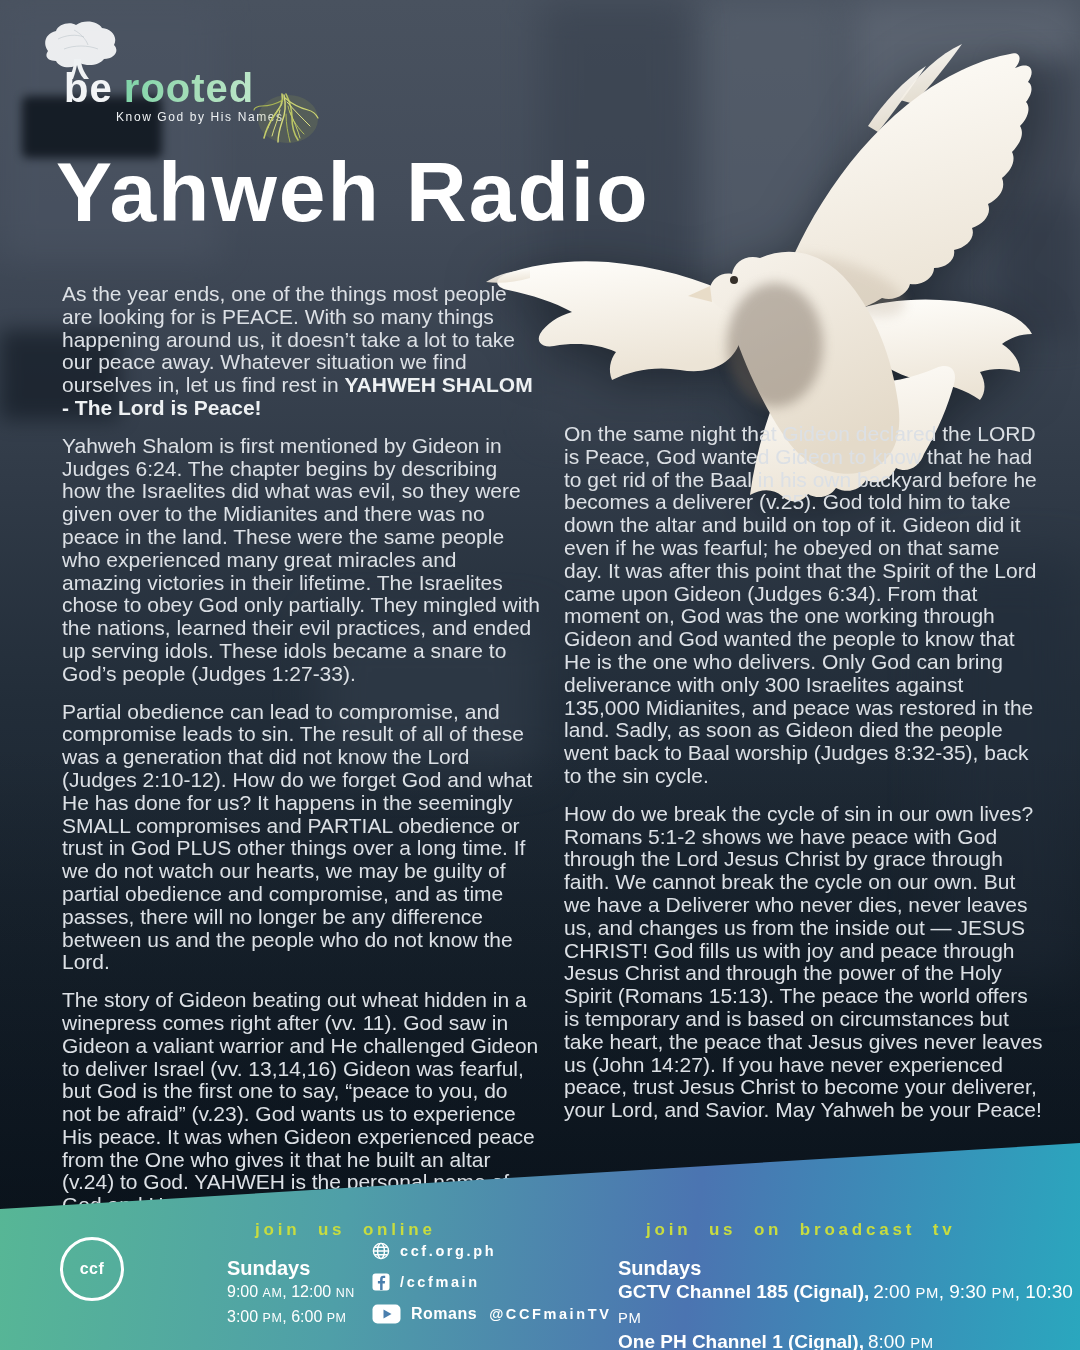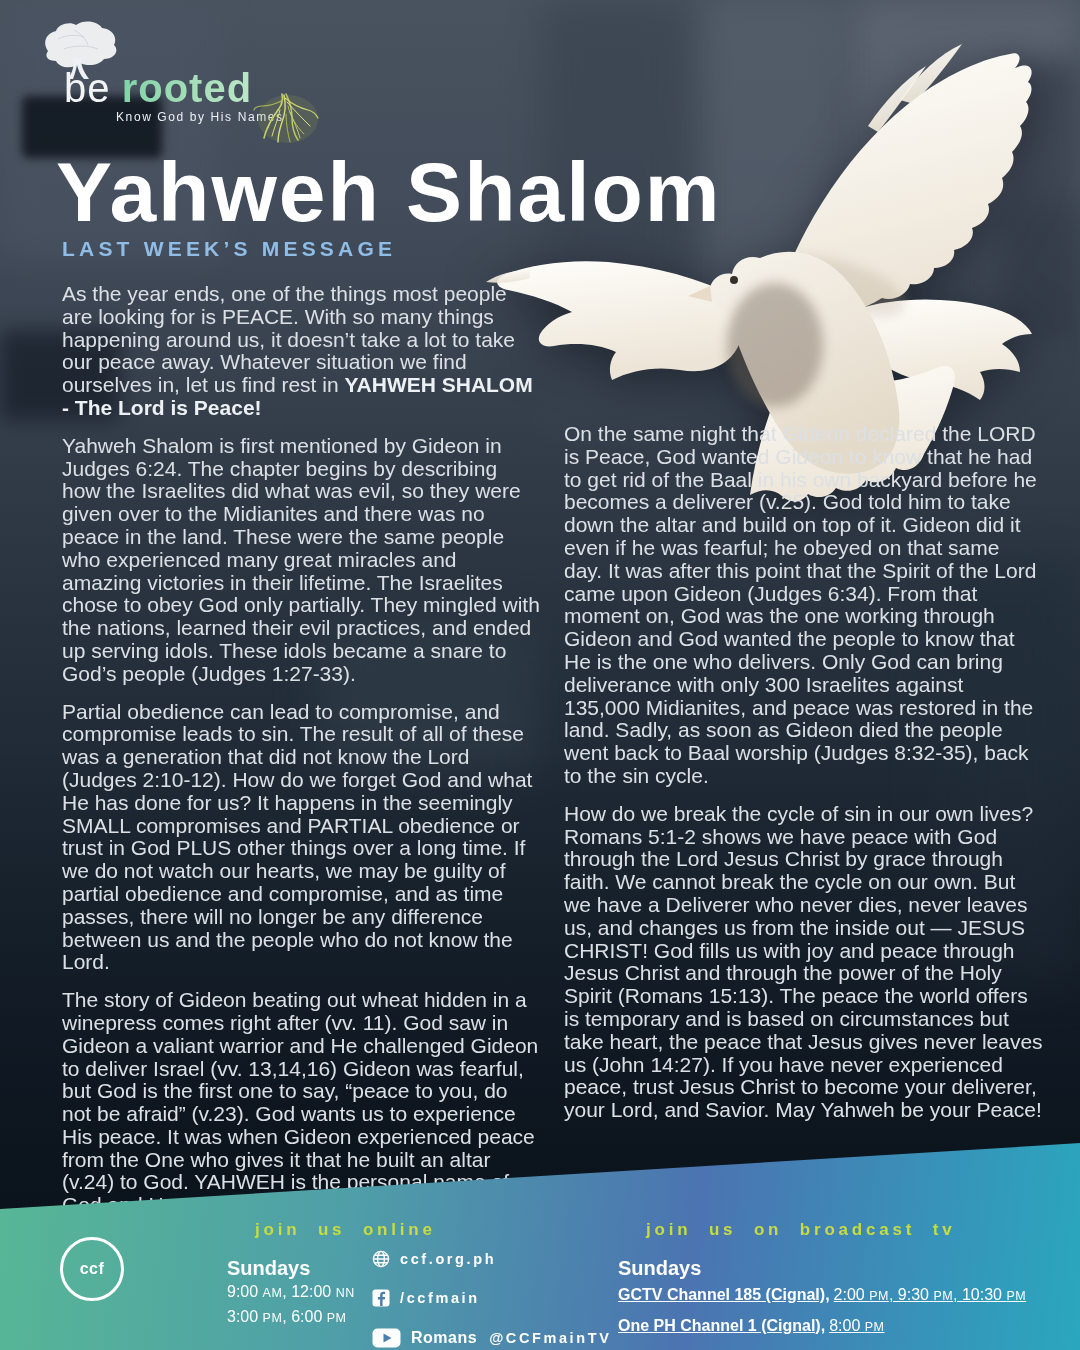--- a/index.html
+++ b/index.html
@@ -21,21 +21,21 @@
   .b8{left:1000px;top:60px;width:80px;height:280px;background:#2e3643;filter:blur(14px);opacity:.6;}
   .b9{left:940px;top:560px;width:140px;height:420px;background:#222d3a;filter:blur(24px);opacity:.7;}
   .vignette{position:absolute;inset:0;background:linear-gradient(180deg,rgba(0,0,0,0) 55%,rgba(5,10,16,.45) 90%,rgba(4,9,15,.6) 100%);}
   
   .dove{position:absolute;left:470px;top:40px;width:610px;height:500px;z-index:1;
         filter:drop-shadow(0 10px 24px rgba(8,14,20,.5));}
   
   .logo{position:absolute;left:40px;top:18px;width:300px;height:132px;z-index:2;}
   .tree{position:absolute;left:0;top:2px;width:80px;height:62px;}
   .logo-text{position:absolute;left:24px;top:50px;font-size:40px;line-height:40px;white-space:nowrap;}
-  .logo-be{color:#f2f4f6;font-weight:normal;letter-spacing:1px;}
+  .logo-be{color:#f2f4f6;font-weight:bold;letter-spacing:1px;}
   .logo-rooted{font-weight:bold;letter-spacing:1px;
     background:linear-gradient(95deg,#7fd3a8 0%,#a9dfba 60%,#bce6c9 100%);
     -webkit-background-clip:text;background-clip:text;color:transparent;}
   .tagline{position:absolute;left:76px;top:92px;font-size:12px;letter-spacing:1.6px;color:#eef1f3;}
   .roots{position:absolute;left:212px;top:74px;width:68px;height:54px;}
   
   .title{position:absolute;left:56px;top:150px;z-index:2;margin:0;
     font-size:84px;line-height:84px;font-weight:bold;letter-spacing:2px;color:#ffffff;white-space:nowrap;}
   .subtitle{position:absolute;left:62px;top:237px;z-index:2;
     font-size:21px;font-weight:bold;letter-spacing:4.2px;color:#8fbde6;white-space:nowrap;}
@@ -51,23 +51,23 @@
     clip-path:polygon(0 36.5%,100% 6.8%,100% 100%,0 100%);}
   .ccf-logo{position:absolute;left:60px;top:109px;width:58px;height:58px;border:3.5px solid #fff;
     border-radius:50%;display:flex;align-items:center;justify-content:center;
     color:#fff;font-size:16px;font-weight:bold;letter-spacing:.5px;}
   .f-head{font-size:17px;font-weight:bold;letter-spacing:3.8px;word-spacing:9px;color:#c8dc3f;white-space:nowrap;margin-left:28px;}
   .online{position:absolute;left:227px;top:92px;}
   .bcast{position:absolute;left:618px;top:92px;}
   .f-day{margin-top:17px;font-size:20px;font-weight:bold;color:#fff;}
   .f-times{font-size:16px;color:#fff;line-height:23px;}
   .links{position:absolute;left:372px;top:114px;display:flex;flex-direction:column;gap:13px;}
-  .link-row{display:flex;align-items:center;gap:10px;color:#fff;font-size:14.5px;font-weight:bold;letter-spacing:2.6px;white-space:nowrap;margin-top:8px;}
+  .link-row{display:flex;align-items:center;gap:10px;color:#fff;font-size:14.5px;font-weight:bold;letter-spacing:2.6px;white-space:nowrap;}
   .yt-brand{font-size:16px;letter-spacing:.5px;margin-right:2px;}
-  .bcast-line{font-size:16px;line-height:29px;color:#fff;text-decoration:underline;}
+  .bcast-line{font-size:19px;line-height:23px;color:#fff;}
   .bcast-line b{margin-right:4px;}
   .sc{font-size:.78em;letter-spacing:.5px;}
   .icon-svg{display:block;}
 </style>
 </head>
 <body>
 
 <div class="poster">
 
   <div class="bg">
@@ -147,22 +147,21 @@
         <path d="M35 10 C42 18 50 26 58 34" stroke="#dfe284" stroke-width="1"></path>
         <path d="M30 12 C24 20 18 28 16 36" stroke="#c9d06e" stroke-width="1"></path>
         <path d="M36 14 C38 24 44 34 52 42" stroke="#b2bd5c" stroke-width="1"></path>
         <path d="M28 18 C26 28 22 36 20 44" stroke="#d9dd7e" stroke-width="1"></path>
         <path d="M38 20 C42 30 46 38 48 46" stroke="#c3cc6b" stroke-width="1"></path>
         <path d="M34 22 C34 32 36 42 38 50" stroke="#aab654" stroke-width="1"></path>
       </g>
     </svg>
   </div>
 
-  <h1 class="title">Yahweh Shalom</h1>
-  <div class="subtitle">LAST WEEK’S MESSAGE</div>
+  <h1 class="title">Yahweh Radio</h1>
 
   <div class="col col-left">
     <p><span>As the year ends, one of the things most people are looking for is PEACE. With so many things happening around us, it doesn’t take a lot to take our peace away. Whatever situation we find ourselves in, let us find rest in </span><b>YAHWEH SHALOM - The Lord is Peace!</b></p>
     <p>Yahweh Shalom is first mentioned by Gideon in Judges 6:24. The chapter begins by describing how the Israelites did what was evil, so they were given over to the Midianites and there was no peace in the land. These were the same people who experienced many great miracles and amazing victories in their lifetime. The Israelites chose to obey God only partially. They mingled with the nations, learned their evil practices, and ended up serving idols. These idols became a snare to God’s people (Judges 1:27-33).</p>
     <p>Partial obedience can lead to compromise, and compromise leads to sin. The result of all of these was a generation that did not know the Lord (Judges 2:10-12). How do we forget God and what He has done for us? It happens in the seemingly SMALL compromises and PARTIAL obedience or trust in God PLUS other things over a long time. If we do not watch our hearts, we may be guilty of partial obedience and compromise, and as time passes, there will no longer be any difference between us and the people who do not know the Lord.</p>
     <p>The story of Gideon beating out wheat hidden in a winepress comes right after (vv. 11). God saw in Gideon a valiant warrior and He challenged Gideon to deliver Israel (vv. 13,14,16) Gideon was fearful, but God is the first one to say, “peace to you, do not be afraid” (v.23). God wants us to experience His peace. It was when Gideon experienced peace from the One who gives it that he built an altar (v.24) to God. YAHWEH is the personal name of God and He wants to have a personal relationship with us. SHALOM means peace.</p>
   </div>
   <div class="col col-right">
     <p>On the same night that Gideon declared the LORD is Peace, God wanted Gideon to know that he had to get rid of the Baal in his own backyard before he becomes a deliverer (v.25). God told him to take down the altar and build on top of it. Gideon did it even if he was fearful; he obeyed on that same day. It was after this point that the Spirit of the Lord came upon Gideon (Judges 6:34). From that moment on, God was the one working through Gideon and God wanted the people to know that He is the one who delivers. Only God can bring deliverance with only 300 Israelites against 135,000 Midianites, and peace was restored in the land. Sadly, as soon as Gideon died the people went back to Baal worship (Judges 8:32-35), back to the sin cycle.</p>
     <p>How do we break the cycle of sin in our own lives? Romans 5:1-2 shows we have peace with God through the Lord Jesus Christ by grace through faith. We cannot break the cycle on our own. But we have a Deliverer who never dies, never leaves us, and changes us from the inside out — JESUS CHRIST! God fills us with joy and peace through Jesus Christ and through the power of the Holy Spirit (Romans 15:13). The peace the world offers is temporary and is based on circumstances but take heart, the peace that Jesus gives never leaves us (John 14:27). If you have never experienced peace, trust Jesus Christ to become your deliverer, your Lord, and Savior. May Yahweh be your Peace!</p>

